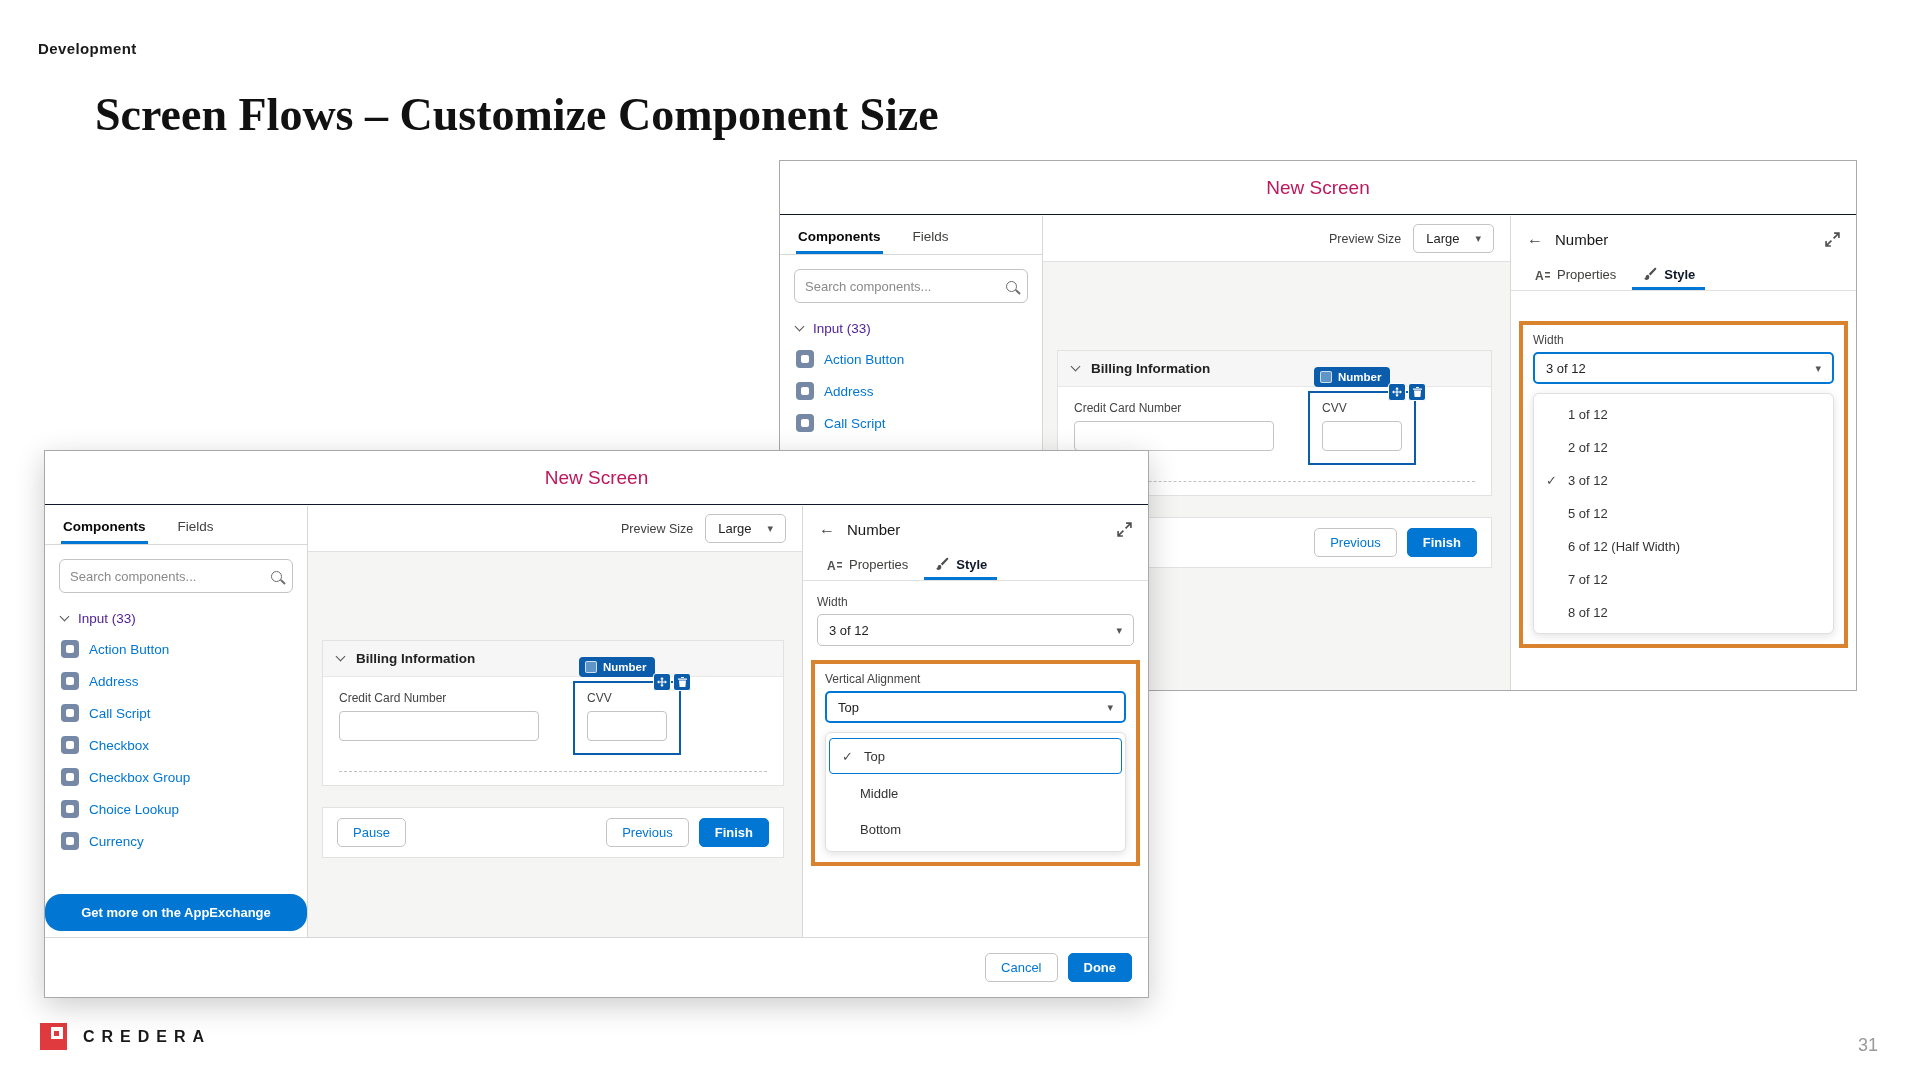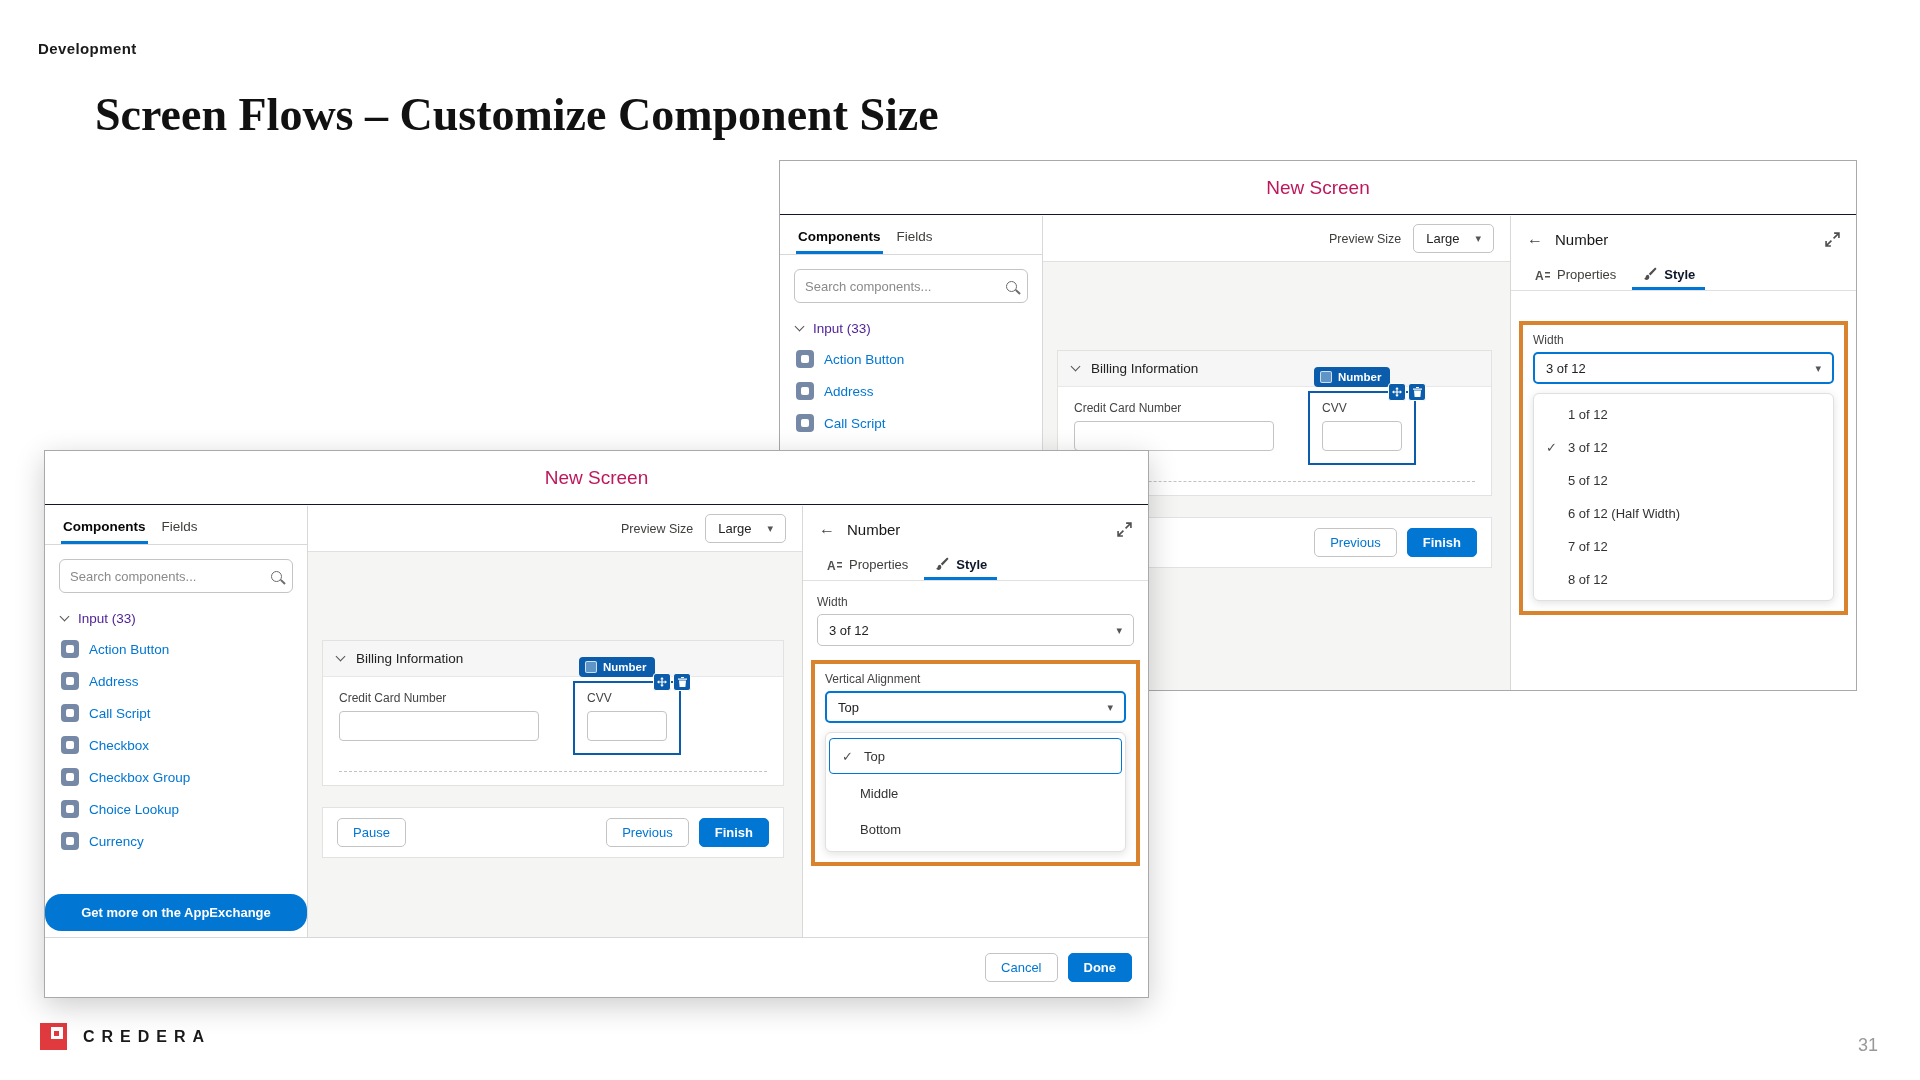--- a/index.html
+++ b/index.html
@@ -41,21 +41,21 @@
   .win-body { position: absolute; top: 55px; left: 0; right: 0; bottom: 0; display: flex; }
   #front-window .win-body { bottom: 50px; }
   .win-footer {
     position: absolute; left: 0; right: 0; bottom: 0; height: 60px;
     border-top: 1px solid #d8d8d8; background: #fff;
     display: flex; align-items: center; justify-content: flex-end; gap: 10px; padding: 0 16px;
   }
 
   
   .left-panel { width: 263px; border-right: 1px solid #d8d8d8; background: #fff; position: relative; flex: 0 0 auto; }
-  .panel-tabs { display: flex; gap: 12px; padding: 0 16px; border-bottom: 1px solid #d8d8d8; }
+  .panel-tabs { display: flex; gap: 28px; padding: 0 16px; border-bottom: 1px solid #d8d8d8; }
   .ptab { padding: 13px 2px 10px; font-size: 13.5px; color: #3e3e3c; cursor: default; }
   .ptab.active { font-weight: 700; color: #080707; box-shadow: inset 0 -3px 0 var(--accent-blue, #0176d3); }
 
   .search-wrap {
     margin: 14px 14px 8px; height: 34px;
     border: 1px solid #c4c4c4; border-radius: 6px;
     display: flex; align-items: center; padding: 0 10px; gap: 8px; background: #fff;
   }
   .search-input { border: none; outline: none; flex: 1; font-size: 13px; color: #6b6b6b; font-family: inherit; background: transparent; }
   .search-input::placeholder { color: #8a8a8a; }
@@ -90,21 +90,21 @@
     display: flex; align-items: center; gap: 16px;
   }
   .caret { font-size: 11px; color: #555; line-height: 1; }
 
   .canvas-content { flex: 1 1 auto; position: relative; }
 
   .screen-card { position: absolute; left: 14px; right: 18px; top: 88px; background: #fff; border: 1px solid #e2e2e2; }
   .card-header {
     display: flex; align-items: center; gap: 12px; padding: 10px 14px;
     background: #f6f6f6; border-bottom: 1px solid #e8e8e8;
-    font-size: 13.5px; font-weight: 400; color: #222;
+    font-size: 13.5px; font-weight: 700; color: #222;
   }
   .card-body { padding: 14px 16px 0; display: flex; gap: 34px; align-items: flex-start; }
   .field label { display: block; font-size: 12px; color: #444; margin-bottom: 6px; }
   .tb { height: 30px; border: 1px solid #c4c4c4; border-radius: 4px; background: #fff; }
   .cc-input { width: 200px; }
   .cvv-input { width: 80px; }
 
   .cvv-sel { position: relative; border: 2px solid var(--selection-blue, #0b5cab); padding: 8px 12px 12px; margin-top: -10px; }
   .sel-badge {
     position: absolute; top: -26px; left: 4px;
@@ -289,20 +289,24 @@
           <div class="fld-select focused">
             <span>3 of 12</span>
             <span class="caret">▾</span>
           </div>
           <div class="dd-list">
             <div class="dd-item">
                 <span class="dd-check"></span>
                 <span>1 of 12</span>
               </div>
             <div class="dd-item">
+                <span class="dd-check"></span>
+                <span>2 of 12</span>
+              </div>
+            <div class="dd-item">
                 <span class="dd-check">✓</span>
                 <span>3 of 12</span>
               </div>
             <div class="dd-item">
                 <span class="dd-check"></span>
                 <span>5 of 12</span>
               </div>
             <div class="dd-item">
                 <span class="dd-check"></span>
                 <span>6 of 12 (Half Width)</span>

